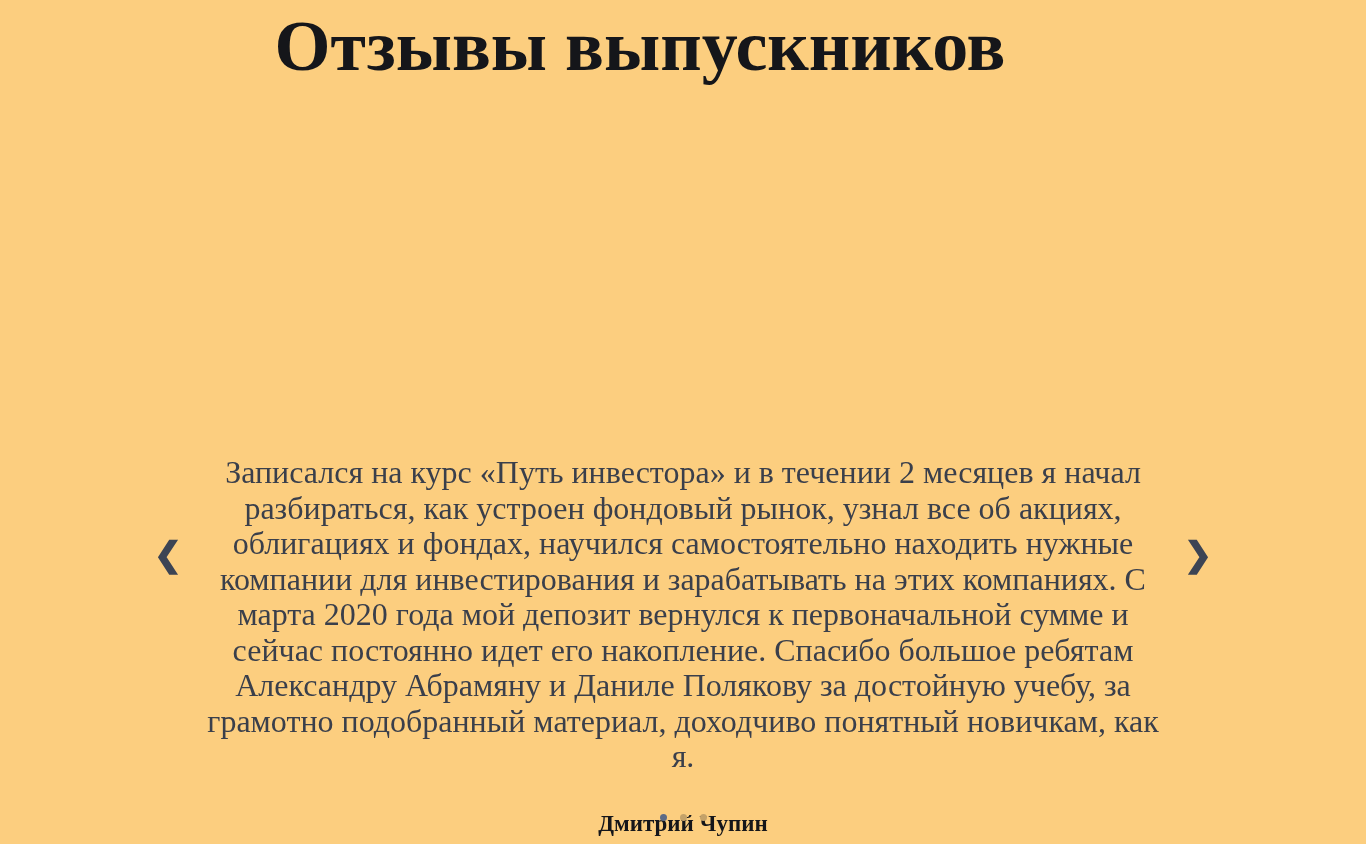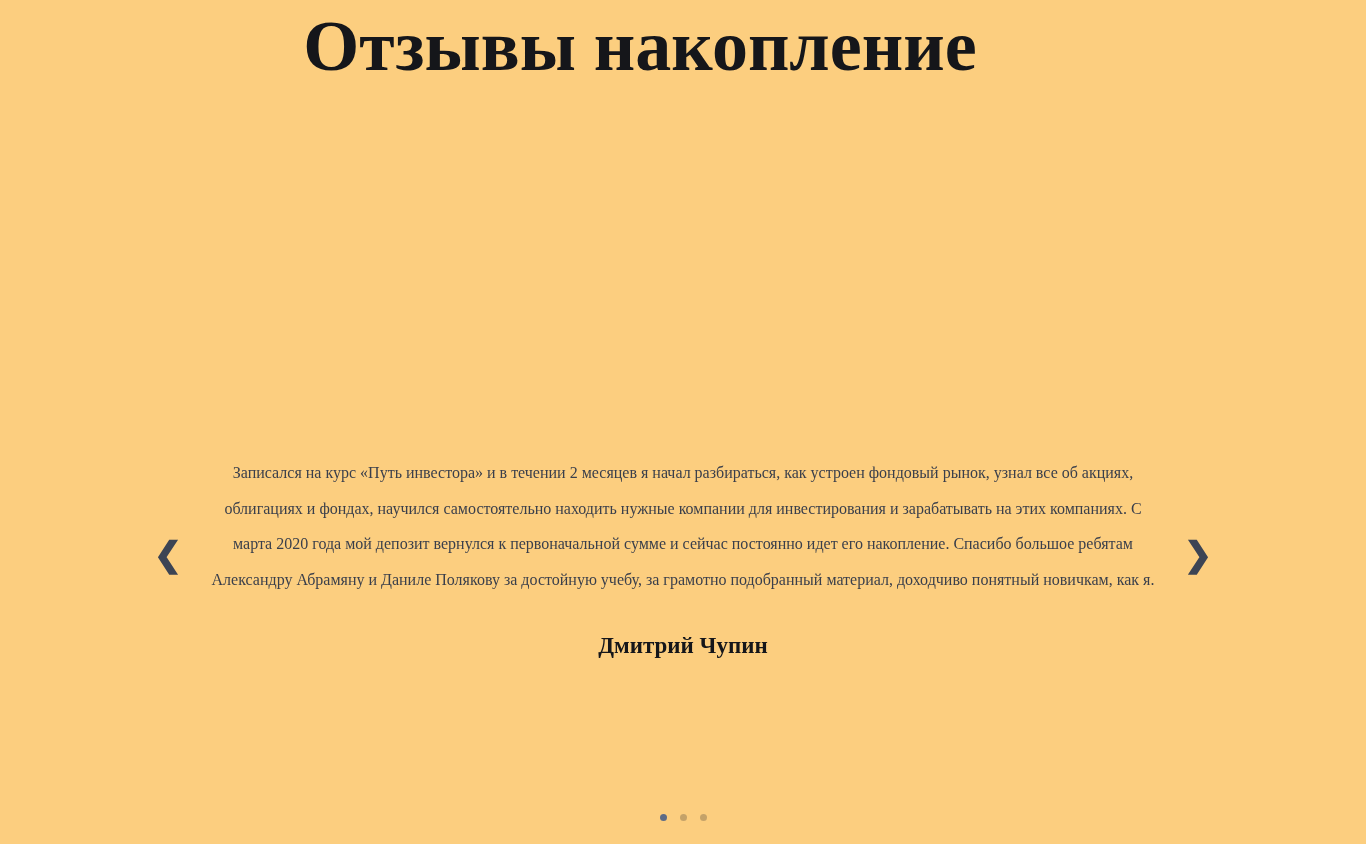--- a/index.html
+++ b/index.html
@@ -57,21 +57,21 @@
   }
   .arrow-prev { margin-left: 110px; }
   .arrow-next { margin-right: 110px; }
   .slide {
     width: 990px;
     flex: 0 0 990px;
     text-align: center;
   }
   .quote-text {
     font-family: "Liberation Serif", serif;
-    font-size: 16px;
+    font-size: 32px;
     line-height: 35.5px;
     color: #3a3f4b;
     margin: 0 auto;
     width: 960px;
   }
   .quote-author {
     margin-top: 36px;
     font-family: "Liberation Serif", serif;
     font-weight: bold;
     font-size: 23px;
@@ -96,21 +96,21 @@
   }
   .dot.active {
     background: #5d6b86;
   }
 </style>
 </head>
 <body style="background: rgb(252, 206, 127);">
 
 <div class="page">
 
-  <h1 class="page-title">Отзывы накопление</h1>
+  <h1 class="page-title">Отзывы выпускников</h1>
 
   <div class="carousel">
 
     <div class="arrow arrow-prev">❮</div>
 
     <div class="slide">
       <p class="quote-text">Записался на курс «Путь инвестора» и в течении 2 месяцев я начал разбираться, как устроен фондовый рынок, узнал все об акциях, облигациях и фондах, научился самостоятельно находить нужные компании для инвестирования и зарабатывать на этих компаниях. С марта 2020 года мой депозит вернулся к первоначальной сумме и сейчас постоянно идет его накопление. Спасибо большое ребятам Александру Абрамяну и Даниле Полякову за достойную учебу, за грамотно подобранный материал, доходчиво понятный новичкам, как я.</p>
       <div class="quote-author">Дмитрий Чупин</div>
     </div>
 

